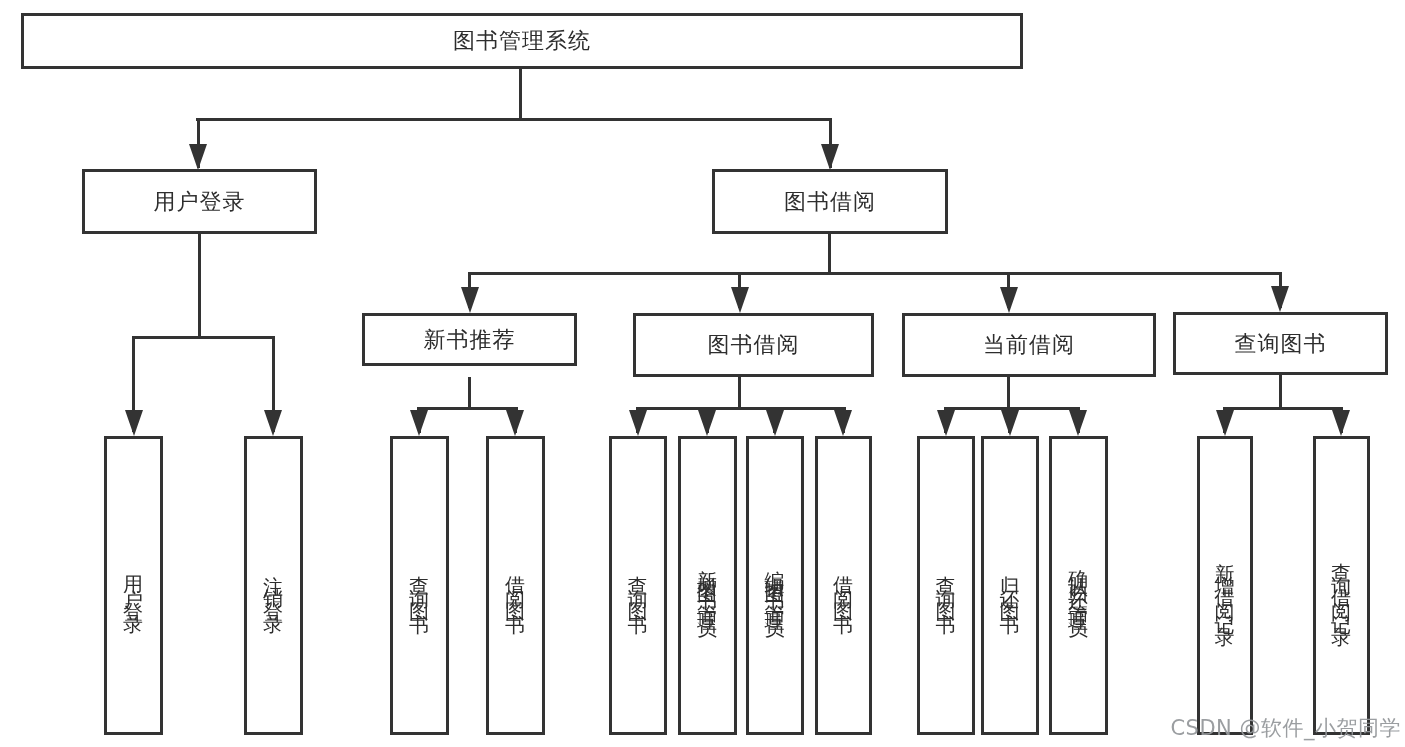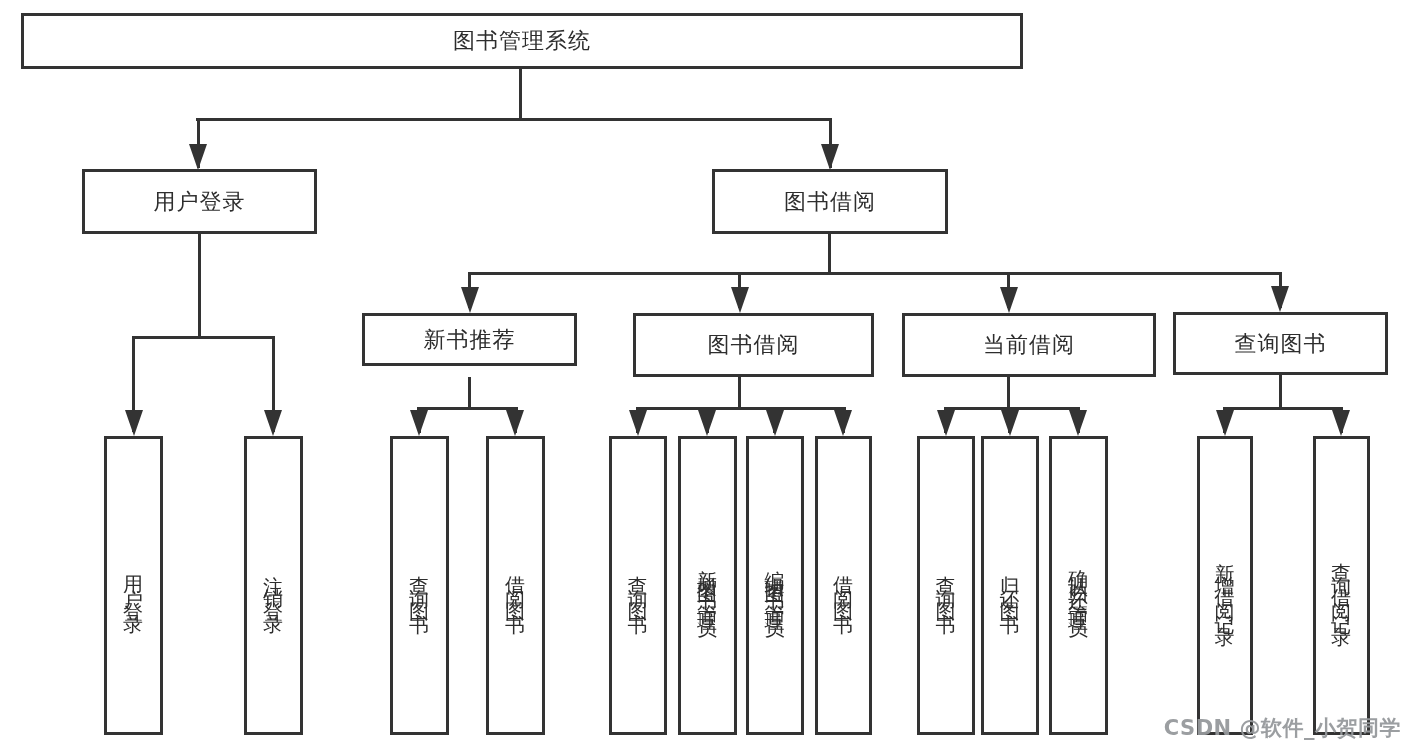--- a/index.html
+++ b/index.html
@@ -19,21 +19,21 @@
   .node.v.long{letter-spacing:7px;}
   .vline{position:absolute;width:3px;background:#333333;}
   .hline{position:absolute;height:3px;background:#333333;}
   .ahead{
     position:absolute;width:0;height:0;
     border-left:9px solid transparent;border-right:9px solid transparent;
     border-top:26px solid #333333;
   }
   .watermark{
     position:absolute;right:4px;top:714px;z-index:5;
-    color:rgba(150,153,156,0.95);font-size:21px;letter-spacing:0.5px;white-space:nowrap;font-weight:bold;
+    color:rgba(150,153,156,0.95);font-size:21px;letter-spacing:0.5px;white-space:nowrap;
   }
 </style>
 </head>
 <body>
 
 <div id="canvas">
 
   <div class="node" style="left:21px;top:13px;width:1002px;height:56px">图书管理系统</div>
 
   <div class="vline" style="left:519px;top:68px;height:50px"></div>

